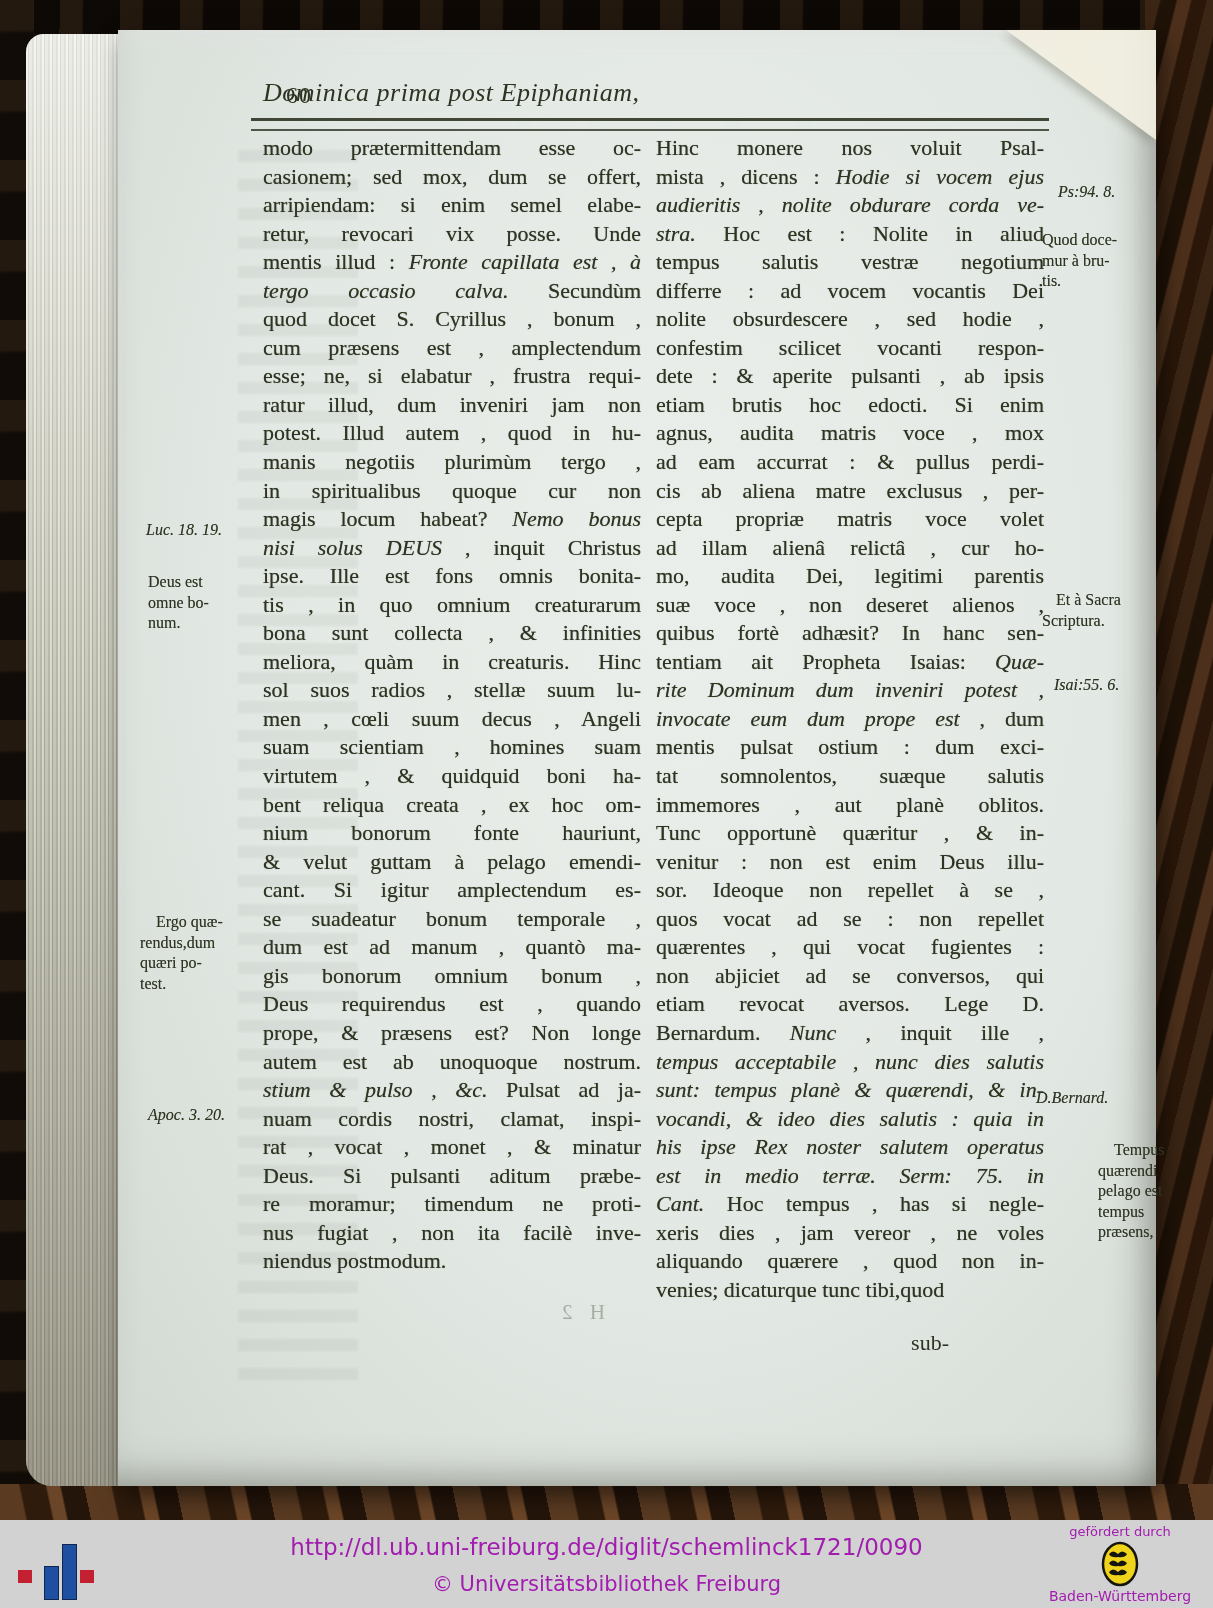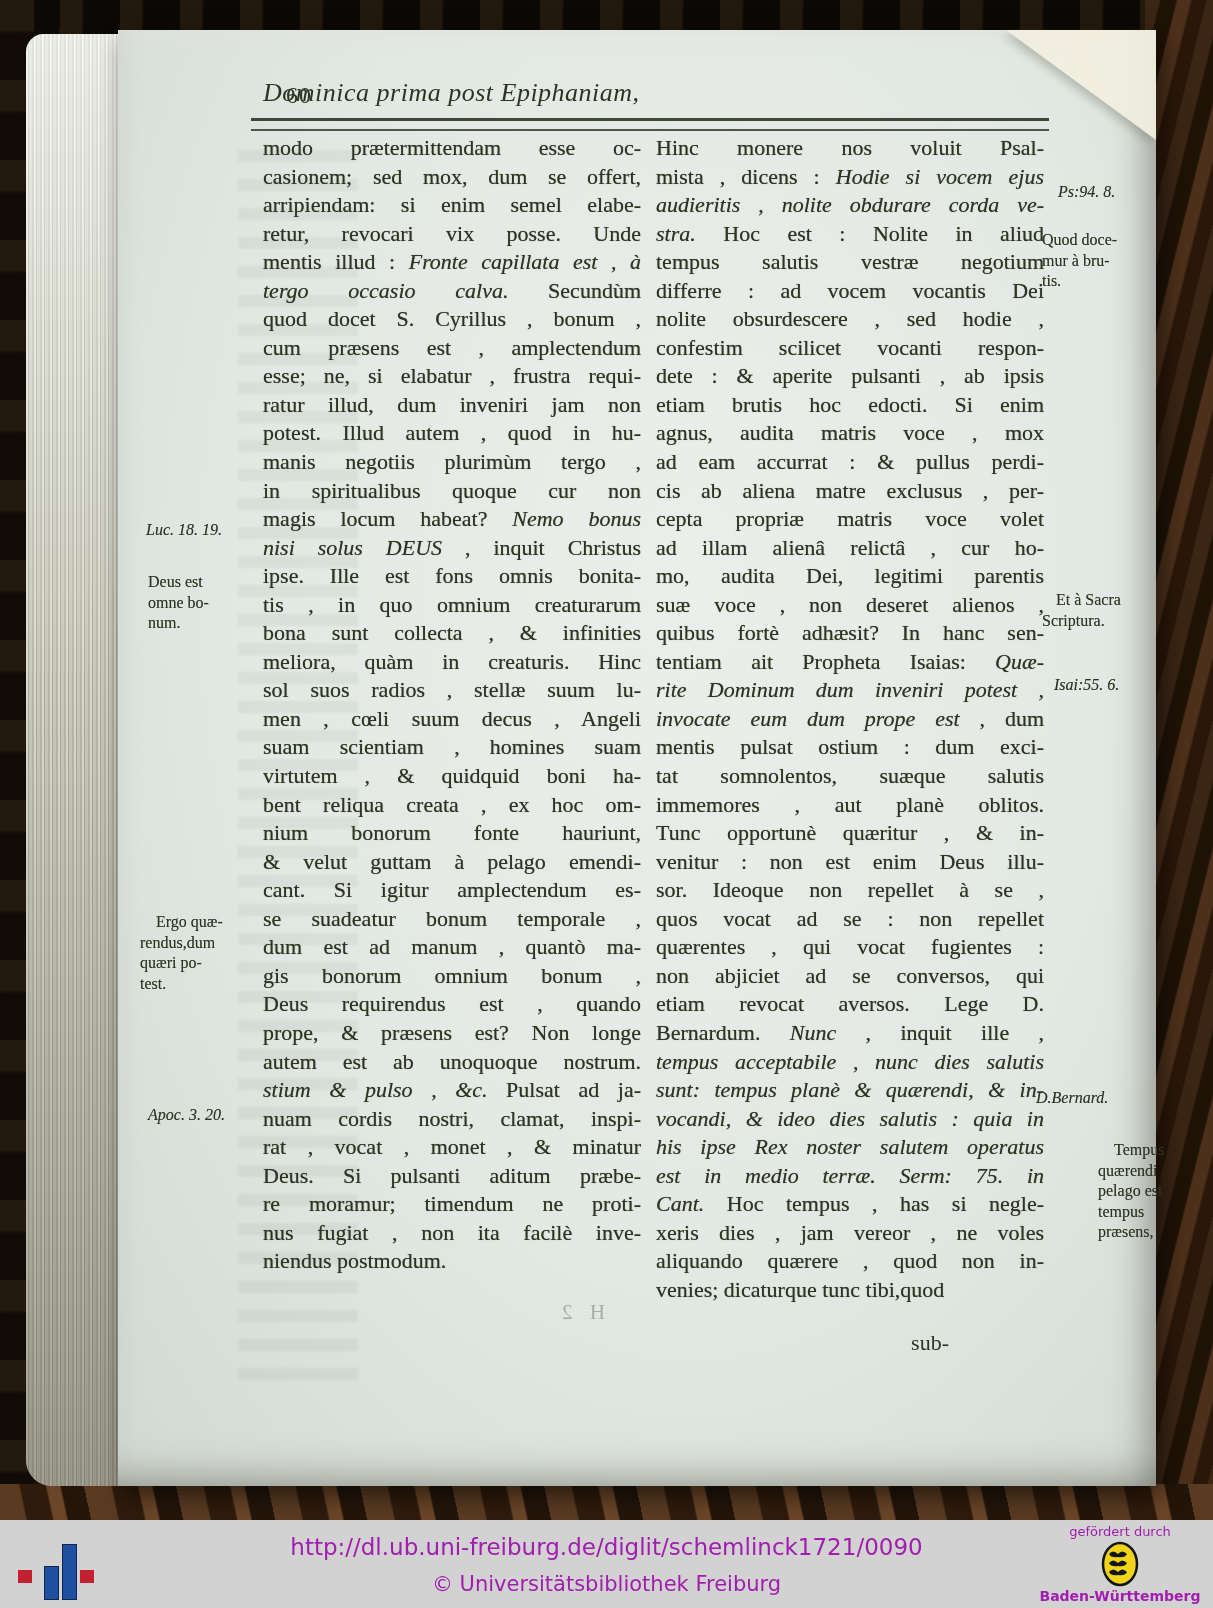--- a/index.html
+++ b/index.html
@@ -74,21 +74,21 @@
   .footer .copyright{position:absolute;left:0;top:52px;width:100%;text-align:center;font-size:21px;}
 
   .ub-logo{position:absolute;left:14px;top:12px;width:80px;height:68px;}
   .ub-logo .bar1{position:absolute;left:30px;top:34px;width:13px;height:32px;background:#1f4fa0;border:1px solid #10264f;}
   .ub-logo .bar2{position:absolute;left:48px;top:12px;width:13px;height:54px;background:#1f4fa0;border:1px solid #10264f;}
   .ub-logo .sq1{position:absolute;left:4px;top:38px;width:14px;height:13px;background:#c32032;}
   .ub-logo .sq2{position:absolute;left:66px;top:38px;width:14px;height:13px;background:#c32032;}
 
   .funder{position:absolute;right:8px;top:4px;width:170px;height:82px;text-align:center;}
   .funder .flabel{font-size:13px;margin:0;}
-  .funder .fname{position:absolute;bottom:2px;width:100%;font-size:14px;font-weight:bold;}
+  .funder .fname{position:absolute;bottom:2px;width:100%;font-size:14px;}
   .funder svg{display:block;margin:2px auto 0;}
 </style>
 </head>
 <body>
 
 <div class="scene">
 
   <div class="wood-top"></div>
   <div class="wood-left"></div>
   <div class="wood-right"></div>

